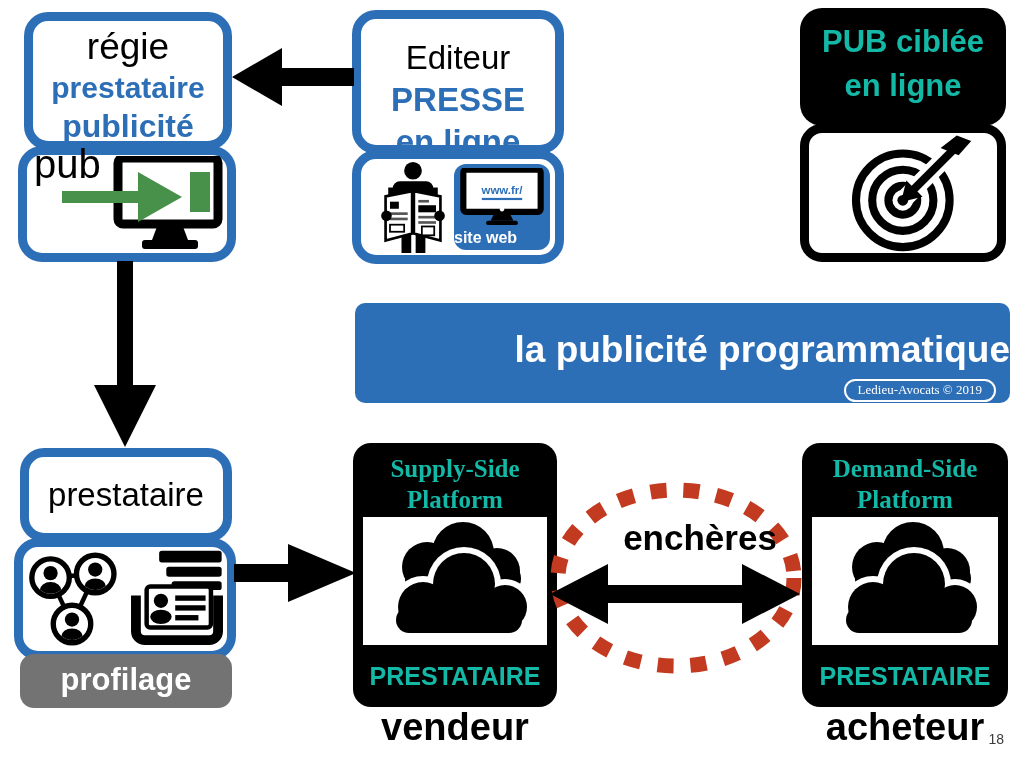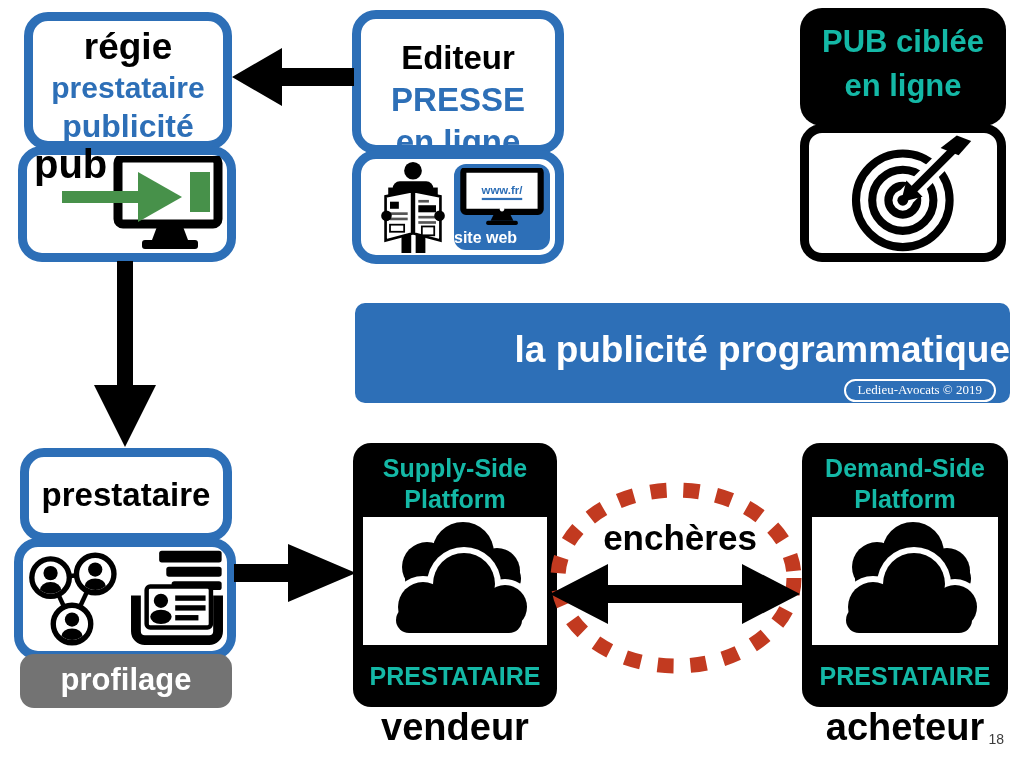--- a/index.html
+++ b/index.html
@@ -10,21 +10,21 @@
   }
   .abs { position:absolute; }
   .box-blue {
     position:absolute; background:#fff; border:9px solid #2d6fb7;
     border-radius:24px; text-align:center;
   }
   .box-black {
     position:absolute; background:#000; border-radius:20px;
     text-align:center; color:#14b8a6;
   }
-  .t-black { color:#000; font-weight:bold; }
+  .t-black { color:#000; font-weight:normal; }
   .t-blue  { color:#2d6fb7; font-weight:bold; }
   .t-white { color:#fff; font-weight:bold; }
 
   
   .regie-box   { left:24px; top:12px; width:208px; height:138px; padding-top:4px; }
   .regie-l1    { font-size:37px; line-height:44px; }
   .regie-l2    { font-size:30px; line-height:38px; }
   .regie-l3    { font-size:32px; line-height:38px; }
   .pub-box     { left:18px; top:146px; width:218px; height:116px; }
   .pub-label   { position:absolute; left:34px; top:142px; font-size:40px; }
@@ -71,30 +71,30 @@
   .profilage-bar {
     position:absolute; left:20px; top:654px; width:212px; height:54px;
     background:#737373; border-radius:14px; text-align:center;
   }
   .profilage-label { font-size:31px; line-height:52px; }
 
   
   .platform-box { border-radius:18px; }
   .ssp { left:353px; top:443px; width:204px; height:264px; }
   .dsp { left:802px; top:443px; width:206px; height:264px; }
-  .plat-title { padding-top:10px; font-size:25px; line-height:31px; font-weight:bold; }
+  .plat-title { padding-top:10px; font-size:25px; line-height:31px; font-weight:bold;font-family:Liberation Serif, serif; }
   .cloud-panel { position:absolute; left:10px; top:74px; right:10px; height:128px; background:#fff; }
   .plat-footer { position:absolute; bottom:16px; width:100%; font-size:25px; font-weight:bold; }
   .caption-under { position:absolute; top:706px; text-align:center; font-size:38px; font-weight:bold; color:#000; }
   .cap-vendeur  { left:353px; width:204px; }
   .cap-acheteur { left:802px; width:206px; }
 
   
   .auction-ellipse { left:546px; top:480px; width:260px; height:196px; z-index:4; }
-  .auction-label { left:564px; top:518px; width:232px; text-align:center;
+  .auction-label { left:584px; top:518px; width:232px; text-align:center;
                    font-size:35px; font-weight:bold; color:#000; z-index:5; }
   .arrow-svg { position:absolute; z-index:6; }
   .arr-left   { left:232px; top:46px;  width:122px; height:62px; }
   .arr-down   { left:94px;  top:261px; width:62px;  height:186px; }
   .arr-right  { left:234px; top:542px; width:122px; height:62px; }
   .arr-double { left:550px; top:562px; width:250px; height:64px; }
 
   .page-number { right:20px; top:731px; font-size:14px; color:#3c3c3c; }
 </style>
 </head>

